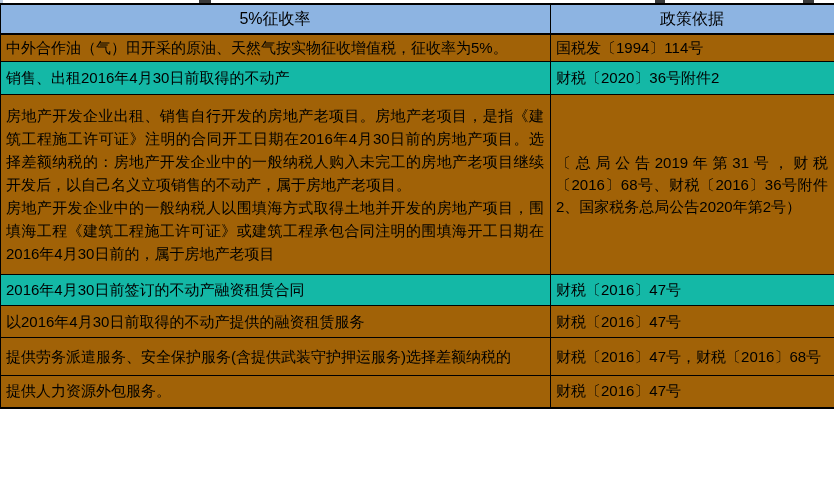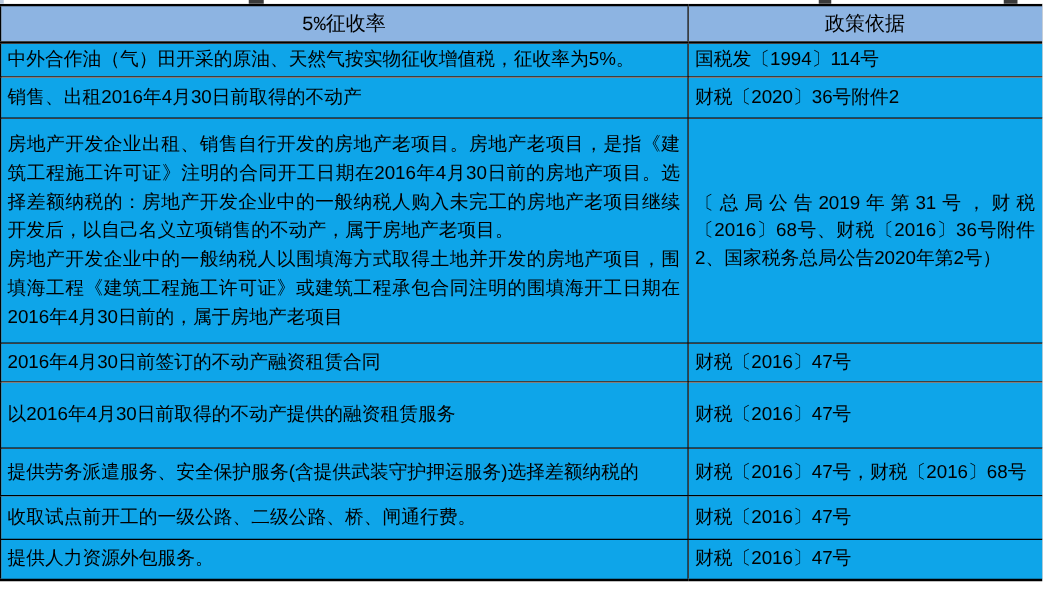--- a/index.html
+++ b/index.html
@@ -28,27 +28,26 @@
     overflow:hidden;
   }
   table.tax th{
     background:#8DB4E2;
     font-weight:400;
     font-size:16px;
     text-align:center;
     height:24px;
     border-top-width:2px;
     border-bottom-width:2px;
-    font-family:Liberation Mono, monospace;
   }
   td{font-size:15px;line-height:22px;}
   td.item-cell{text-align:justify;}
   td.policy-cell{text-align:justify;}
-  tr.gray td{background:#0ea5e9;}
-  tr.white td{background:#0ea5e9;}
+  tr.gray td{background:#14b8a6;}
+  tr.white td{background:#a16207;}
   td.multi-para{vertical-align:top;padding-top:3px;line-height:23px;}
   td.multi-para .para2{}
   tr.last td{border-bottom-width:2px;}
 </style>
 </head>
 <body>
 
 <div class="sheet">
 
   <div class="strip-top">
@@ -82,31 +81,27 @@
         <td class="item-cell multi-para">
           <div class="para1">房地产开发企业出租、销售自行开发的房地产老项目。房地产老项目，是指《建筑工程施工许可证》注明的合同开工日期在2016年4月30日前的房地产项目。选择差额纳税的：房地产开发企业中的一般纳税人购入未完工的房地产老项目继续开发后，以自己名义立项销售的不动产，属于房地产老项目。</div>
           <div class="para2">房地产开发企业中的一般纳税人以围填海方式取得土地并开发的房地产项目，围填海工程《建筑工程施工许可证》或建筑工程承包合同注明的围填海开工日期在2016年4月30日前的，属于房地产老项目</div>
         </td>
         <td class="policy-cell">〔总局公告2019年第31号，财税〔2016〕68号、财税〔2016〕36号附件2、国家税务总局公告2020年第2号）</td>
       </tr>
       <tr class="gray" style="height:31px">
         <td class="item-cell">2016年4月30日前签订的不动产融资租赁合同</td>
         <td class="policy-cell">财税〔2016〕47号</td>
       </tr>
-      <tr class="white" style="height:53px">
+      <tr class="white" style="height:32px">
         <td class="item-cell">以2016年4月30日前取得的不动产提供的融资租赁服务</td>
         <td class="policy-cell">财税〔2016〕47号</td>
       </tr>
       <tr class="white" style="height:38px">
         <td class="item-cell">提供劳务派遣服务、安全保护服务(含提供武装守护押运服务)选择差额纳税的</td>
         <td class="policy-cell">财税〔2016〕47号，财税〔2016〕68号</td>
-      </tr>
-      <tr class="gray" style="height:35px">
-        <td class="item-cell">收取试点前开工的一级公路、二级公路、桥、闸通行费。</td>
-        <td class="policy-cell">财税〔2016〕47号</td>
       </tr>
       <tr class="white last" style="height:32px">
         <td class="item-cell">提供人力资源外包服务。</td>
         <td class="policy-cell">财税〔2016〕47号</td>
       </tr>
     </tbody>
   </table>
 
 </div>
 

